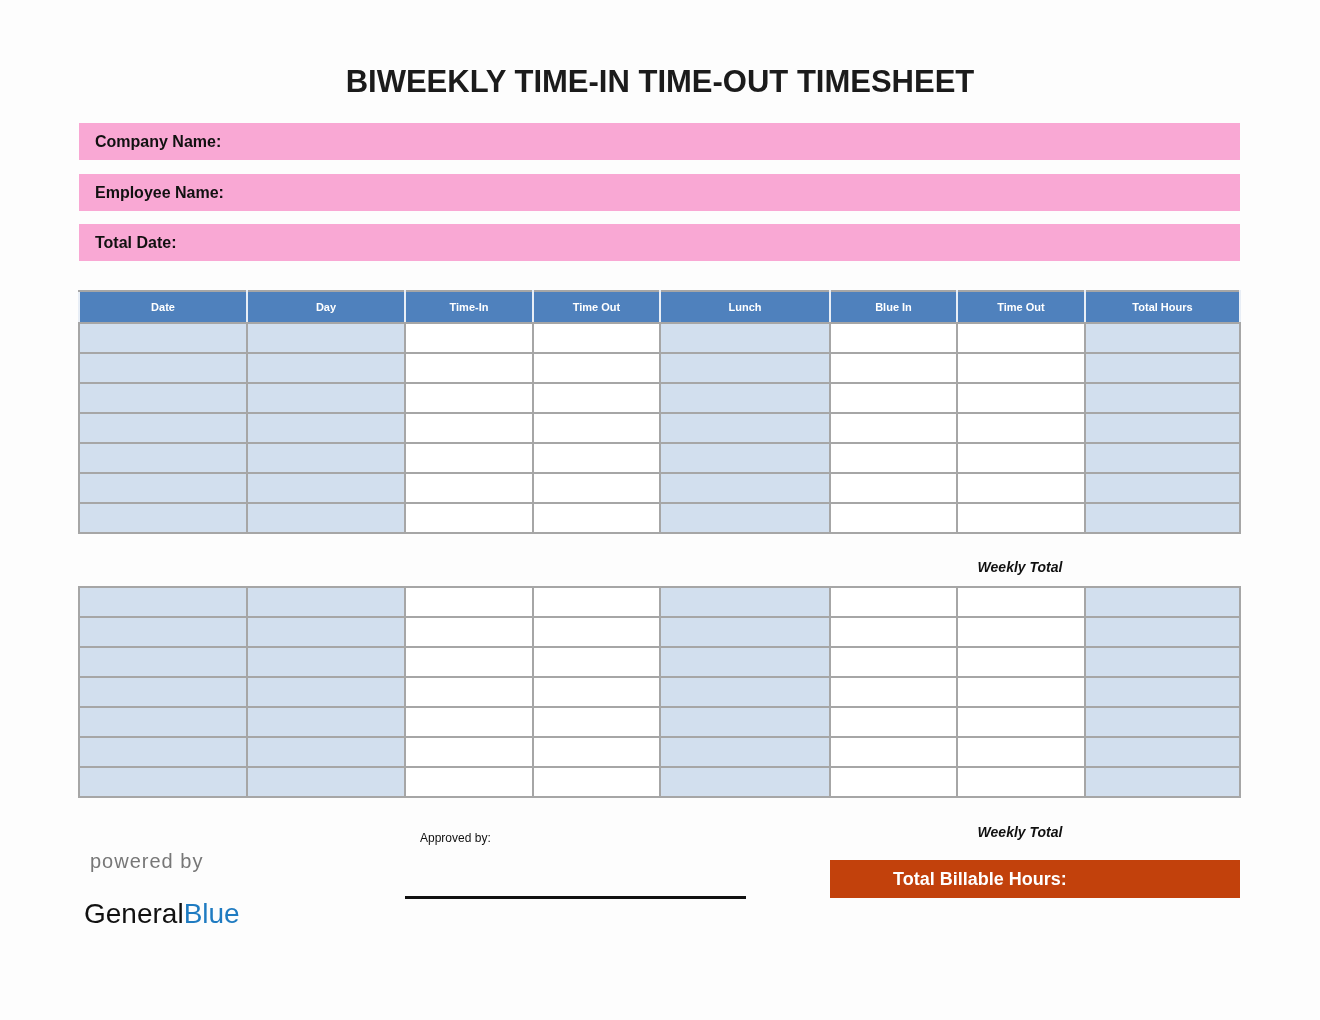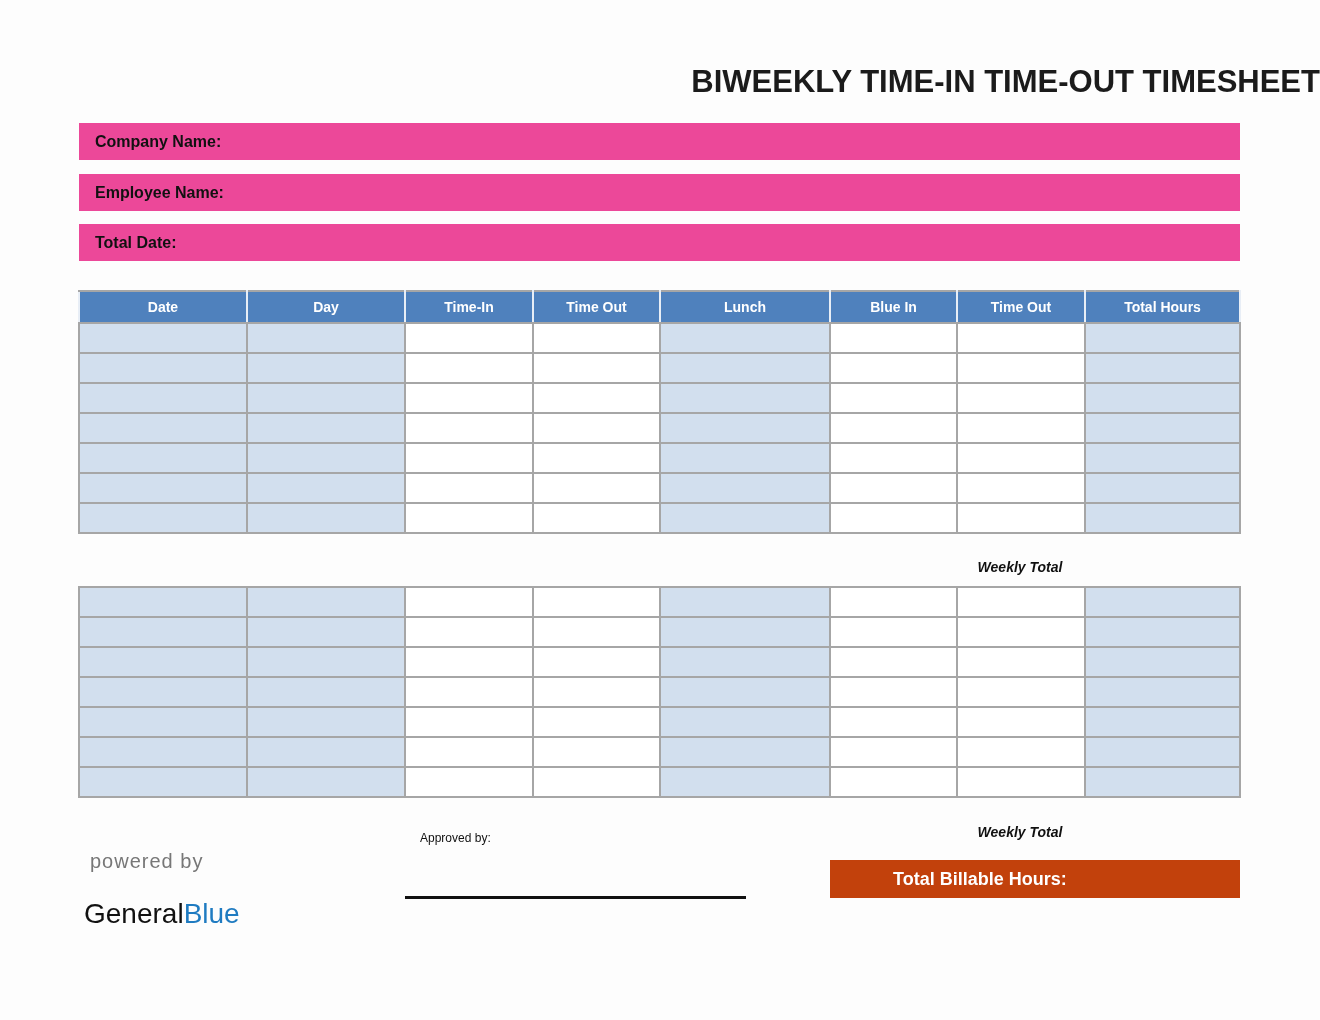--- a/index.html
+++ b/index.html
@@ -1,22 +1,22 @@
 <!DOCTYPE html>
 <html><head>
 <meta charset="utf-8">
 <style>
   html, body { margin:0; padding:0; background:#fdfdfd; }
   body { width:1320px; height:1020px; position:relative; font-family:"Liberation Sans", sans-serif; color:#111; overflow:hidden; }
-  .title { position:absolute; left:0; top:64px; width:1320px; text-align:right; font-size:31px; font-weight:bold; letter-spacing:0px; color:#1b1b1b; }
-  .info-row { position:absolute; left:79px; width:1161px; height:37px; background:#ec4899; }
+  .title { position:absolute; left:0; top:64px; width:1320px; text-align:center; font-size:31px; font-weight:bold; letter-spacing:0px; color:#1b1b1b; }
+  .info-row { position:absolute; left:79px; width:1161px; height:37px; background:#f9a8d4; }
   .info-row span { position:absolute; left:16px; top:10px; font-size:16px; font-weight:bold; }
   table.ts { position:absolute; left:78px; border-collapse:collapse; table-layout:fixed; }
   table.ts td, table.ts th { border:2px solid #a6a6a6; padding:0; height:28px; }
-  table.ts th { background:#4f81bd; color:#fff; font-size:14px; font-weight:bold; height:30px; border-color:#a6a6a6 #e8eef6 #a6a6a6 #e8eef6; }
+  table.ts th { background:#4f81bd; color:#fff; font-size:11px; font-weight:bold; height:30px; border-color:#a6a6a6 #e8eef6 #a6a6a6 #e8eef6; }
   td.shade { background:#d2dfee; }
   td.white { background:#fff; }
   .weekly { position:absolute; left:930px; width:180px; text-align:center; font-size:14px; font-weight:bold; font-style:italic; }
   .approved { position:absolute; left:420px; top:831px; font-size:12px; }
   .sigline { position:absolute; left:405px; top:896px; width:341px; height:3px; background:#111; }
   .billable { position:absolute; left:830px; top:860px; width:410px; height:38px; background:#c2410c; color:#fff; }
   .billable span { position:absolute; left:63px; top:9px; font-size:18px; font-weight:bold; }
   .powered { position:absolute; left:90px; top:850px; font-size:20px; color:#777; letter-spacing:1px; }
   .brand { position:absolute; left:84px; top:866px; font-size:28px;margin-top:32px; }
   .brand .g { color:#111; }

